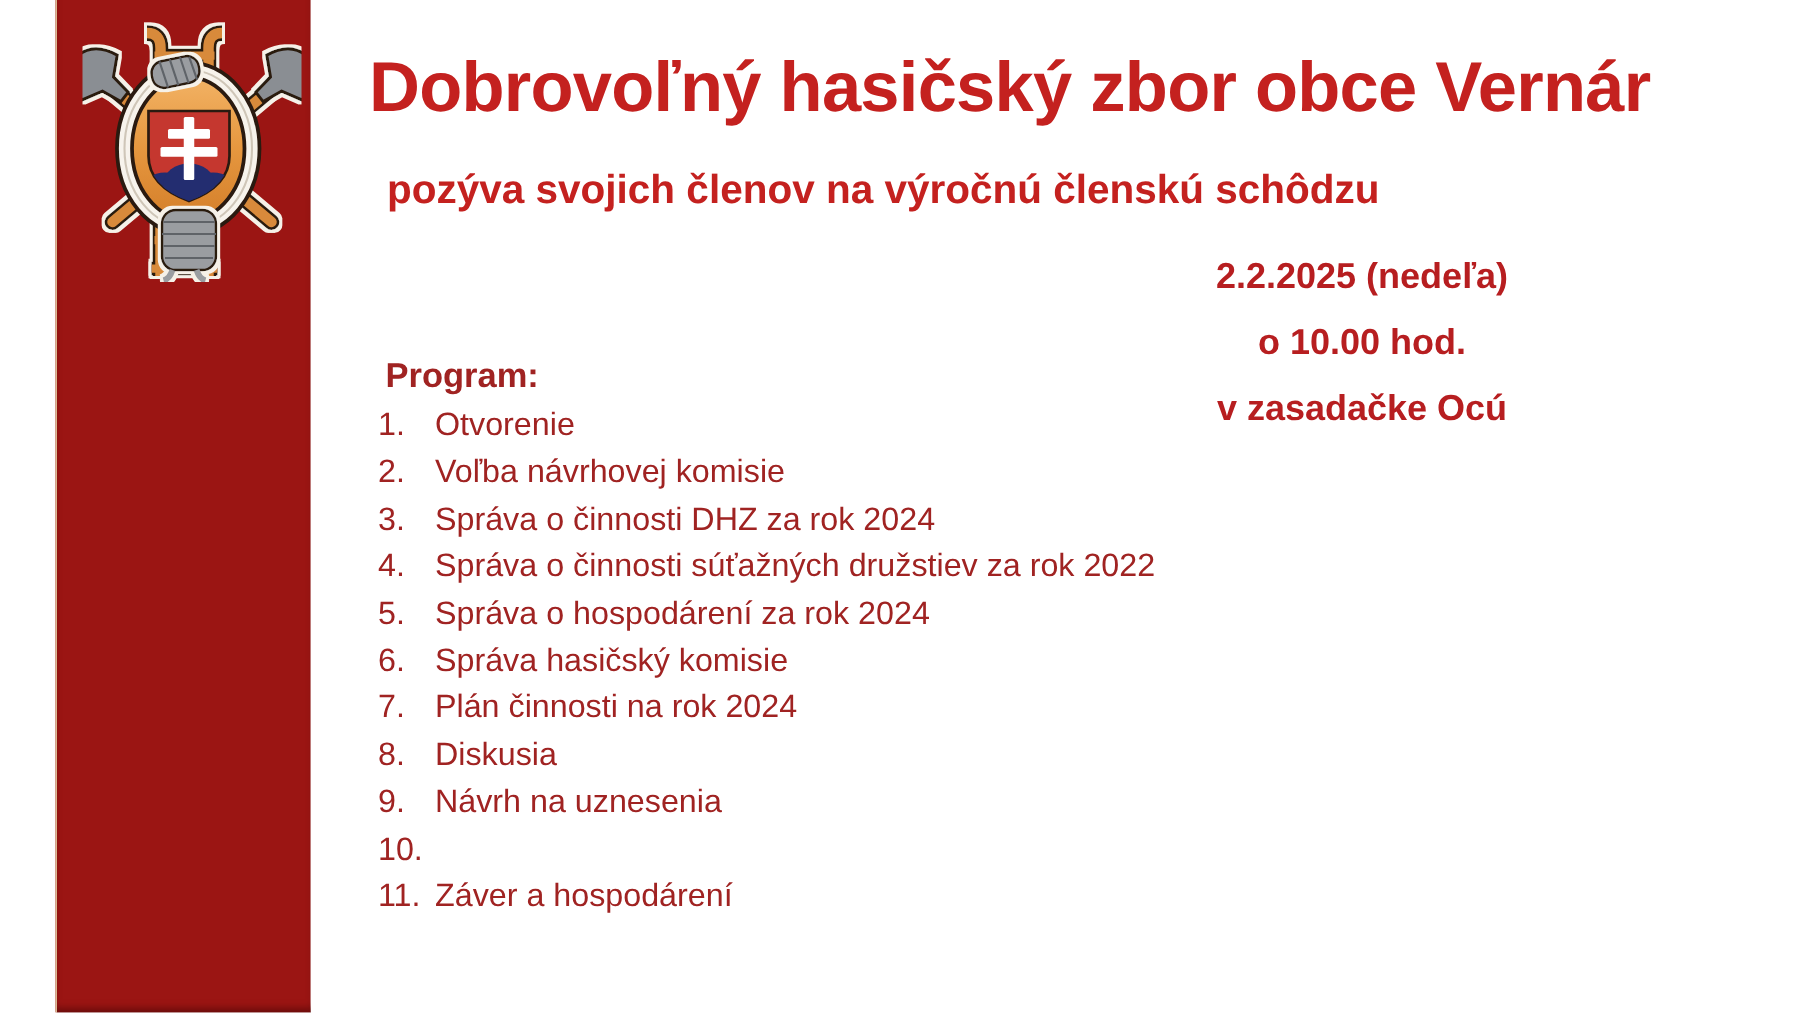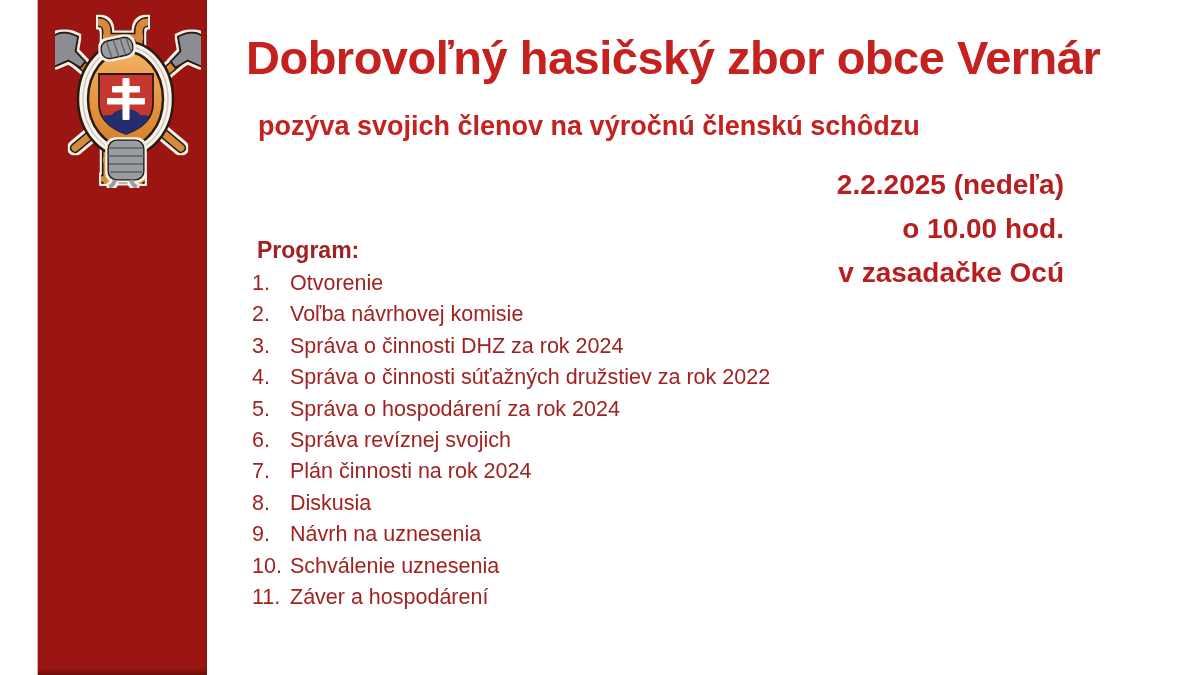--- a/index.html
+++ b/index.html
@@ -23,22 +23,22 @@
 
   .title{
     position:absolute;left:246px;top:30px;margin:0;white-space:nowrap;
     font-size:47px;font-weight:bold;color:var(--title-red);letter-spacing:-0.5px;
   }
   .subtitle{
     position:absolute;left:246px;top:99px;margin:12px;white-space:nowrap;
     font-size:27px;font-weight:bold;color:var(--title-red);
   }
   .when{
-    position:absolute;left:752px;top:163px;width:312px;text-align:right;white-space:nowrap;
-    font-size:28px;font-weight:bold;color:var(--date-red);line-height:44px;
+    position:absolute;left:752px;top:163px;width:312px;text-align:center;white-space:nowrap;
+    font-size:24px;font-weight:bold;color:var(--date-red);line-height:44px;
   }
   .prog-head{
     position:absolute;left:257px;top:237px;
     font-size:23px;font-weight:bold;color:var(--program-red);
   }
   .prog-list{
     position:absolute;left:252px;top:268px;
     font-size:21.5px;color:var(--program-red);
   }
   .prog-row{display:flex;height:31.4px;line-height:31.4px;white-space:nowrap}
@@ -175,35 +175,34 @@
     <div class="prog-row">
       <span class="prog-num">4.</span>
       <span class="prog-label">Správa o činnosti súťažných družstiev za rok 2022</span>
     </div>
     <div class="prog-row">
       <span class="prog-num">5.</span>
       <span class="prog-label">Správa o hospodárení za rok 2024</span>
     </div>
     <div class="prog-row">
       <span class="prog-num">6.</span>
-      <span class="prog-label">Správa revíznej svojich</span>
+      <span class="prog-label">Správa hasičský komisie</span>
     </div>
     <div class="prog-row">
       <span class="prog-num">7.</span>
       <span class="prog-label">Plán činnosti na rok 2024</span>
     </div>
     <div class="prog-row">
       <span class="prog-num">8.</span>
       <span class="prog-label">Diskusia</span>
     </div>
     <div class="prog-row">
       <span class="prog-num">9.</span>
       <span class="prog-label">Návrh na uznesenia</span>
     </div>
     <div class="prog-row">
       <span class="prog-num">10.</span>
-      <span class="prog-label">Schválenie uznesenia</span>
     </div>
     <div class="prog-row">
       <span class="prog-num">11.</span>
       <span class="prog-label">Záver a hospodárení</span>
     </div>
   </div>
 
 </body></html>

